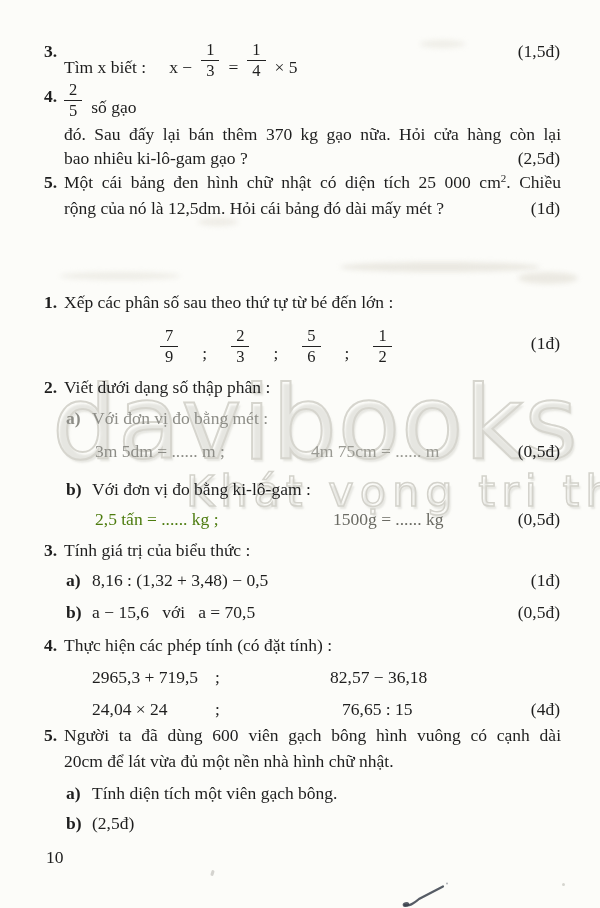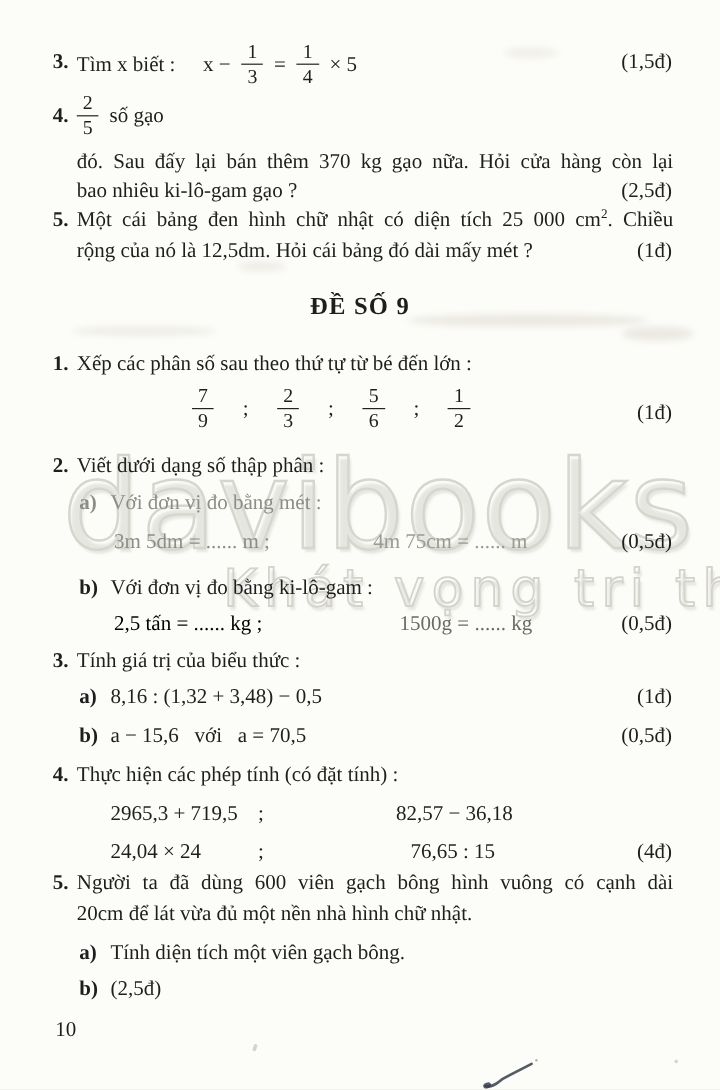--- a/index.html
+++ b/index.html
@@ -16,36 +16,36 @@
   .s{position:absolute;left:66px;font-weight:700;}
   .st{position:absolute;left:92px;}
   .p{position:absolute;right:40px;}
   .pre{white-space:pre;}
   .just{text-align:justify;text-align-last:justify;}
   .w497{width:497px;}
   .frac{display:inline-flex;flex-direction:column;align-items:center;
         line-height:1.08;font-size:16.5px;}
   .frac .fn{padding:0 5px 1px;}
   .frac .fd{border-top:1.4px solid #222;padding:1px 5px 0;}
-  .flexrow{display:flex;align-items:center;}
+  .flexrow{display:flex;align-items:flex-end;}
   sup.sq{font-size:11px;vertical-align:6px;line-height:0;}
   .heading{position:absolute;left:0;width:600px;text-align:center;
            font-weight:700;font-size:20.5px;letter-spacing:1px;z-index:2;}
   
   .wm{position:absolute;z-index:1;pointer-events:none;white-space:nowrap;
       font-family:"DejaVu Sans","Liberation Sans",sans-serif;
       color:transparent;-webkit-text-stroke:2px #d6d5ce;
       text-shadow:2px 3px 2px rgba(190,188,180,0.35);}
   .wm1{left:52px;top:372px;font-size:102px;letter-spacing:1px;line-height:1;}
   .wm2{left:186px;top:470px;font-size:43px;letter-spacing:6px;line-height:1;
        -webkit-text-stroke:1.5px #d3d2cb;}
   
   .fade1{color:#8d8d87;}
   .fade2{color:#9a9a93;}
-  .fade3{color:#000000;}
+  .fade3{color:#4d7c0f;}
   .fade4{color:#6b6b64;}
   
   .smudge{position:absolute;z-index:1;border-radius:50%;filter:blur(2.5px);}
   .mark{position:absolute;z-index:3;}
 </style>
 </head>
 <body>
 
 <div class="page">
 
@@ -99,21 +99,20 @@
     <span class="n">5.</span>
     <div class="t just w497">
       <span>Một cái bảng đen hình chữ nhật có diện tích 25 000 cm</span><sup class="sq">2</sup><span>. Chiều</span>
     </div>
   </div>
   <div class="row" style="top:196px">
     <span class="t">rộng của nó là 12,5dm. Hỏi cái bảng đó dài mấy mét ?</span>
     <span class="p">(1đ)</span>
   </div>
 
-  <div class="heading" style="top:242px">ĐỀ SỐ 9</div>
 
   <div class="row" style="top:290px">
     <span class="n">1.</span>
     <span class="t">Xếp các phân số sau theo thứ tự từ bé đến lớn :</span>
   </div>
   <div class="row" style="top:314px">
     <div class="abs flexrow" style="left:160px;top:0;height:52px;gap:24px">
       <span class="frac">
         <span class="fn">7</span>
         <span class="fd">9</span>

